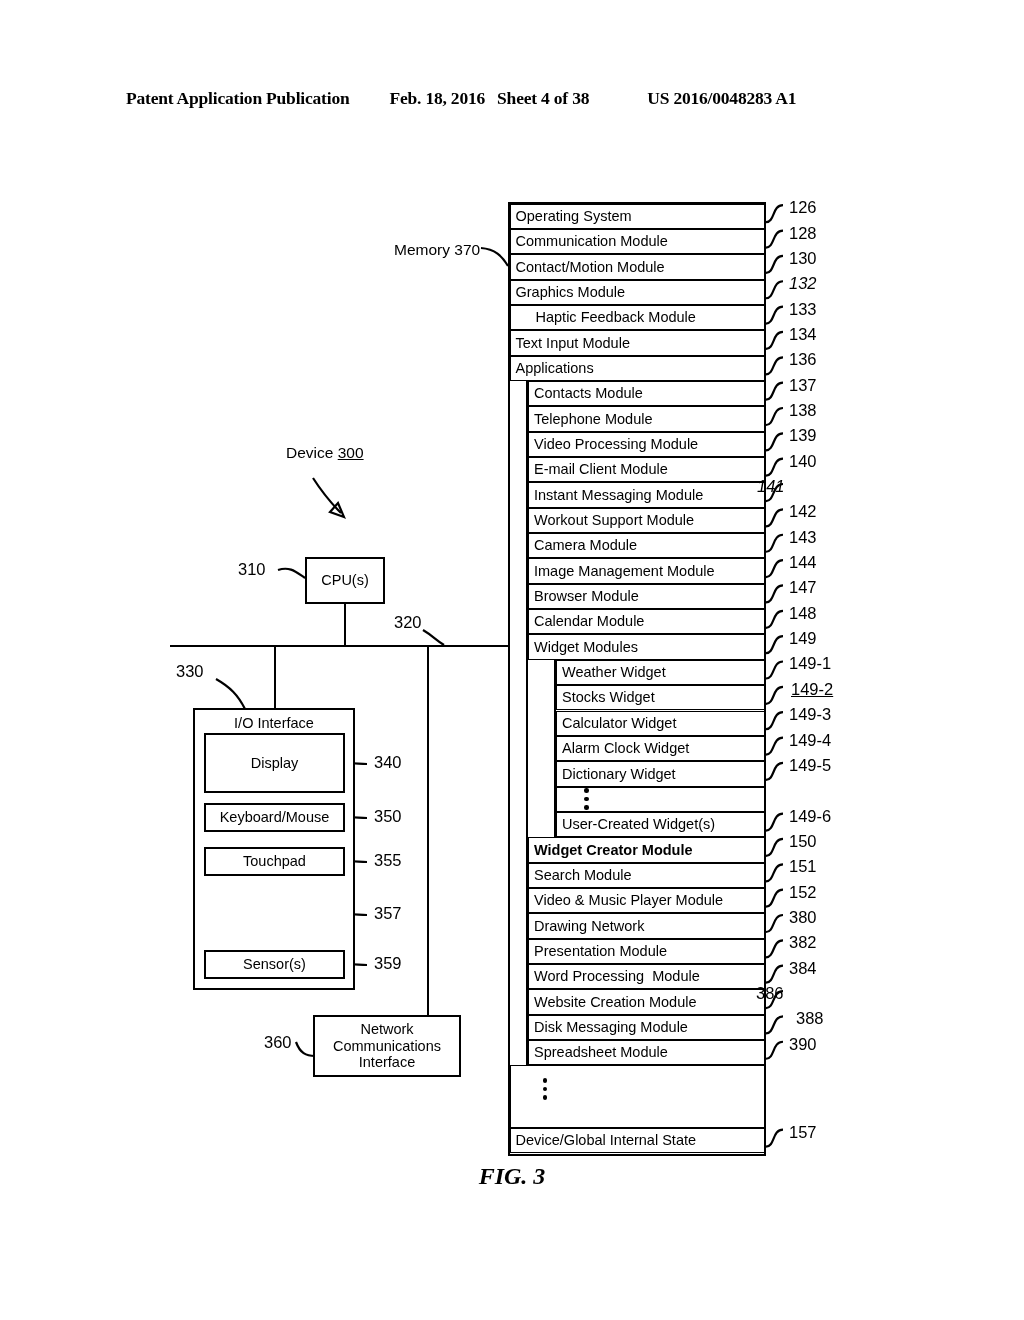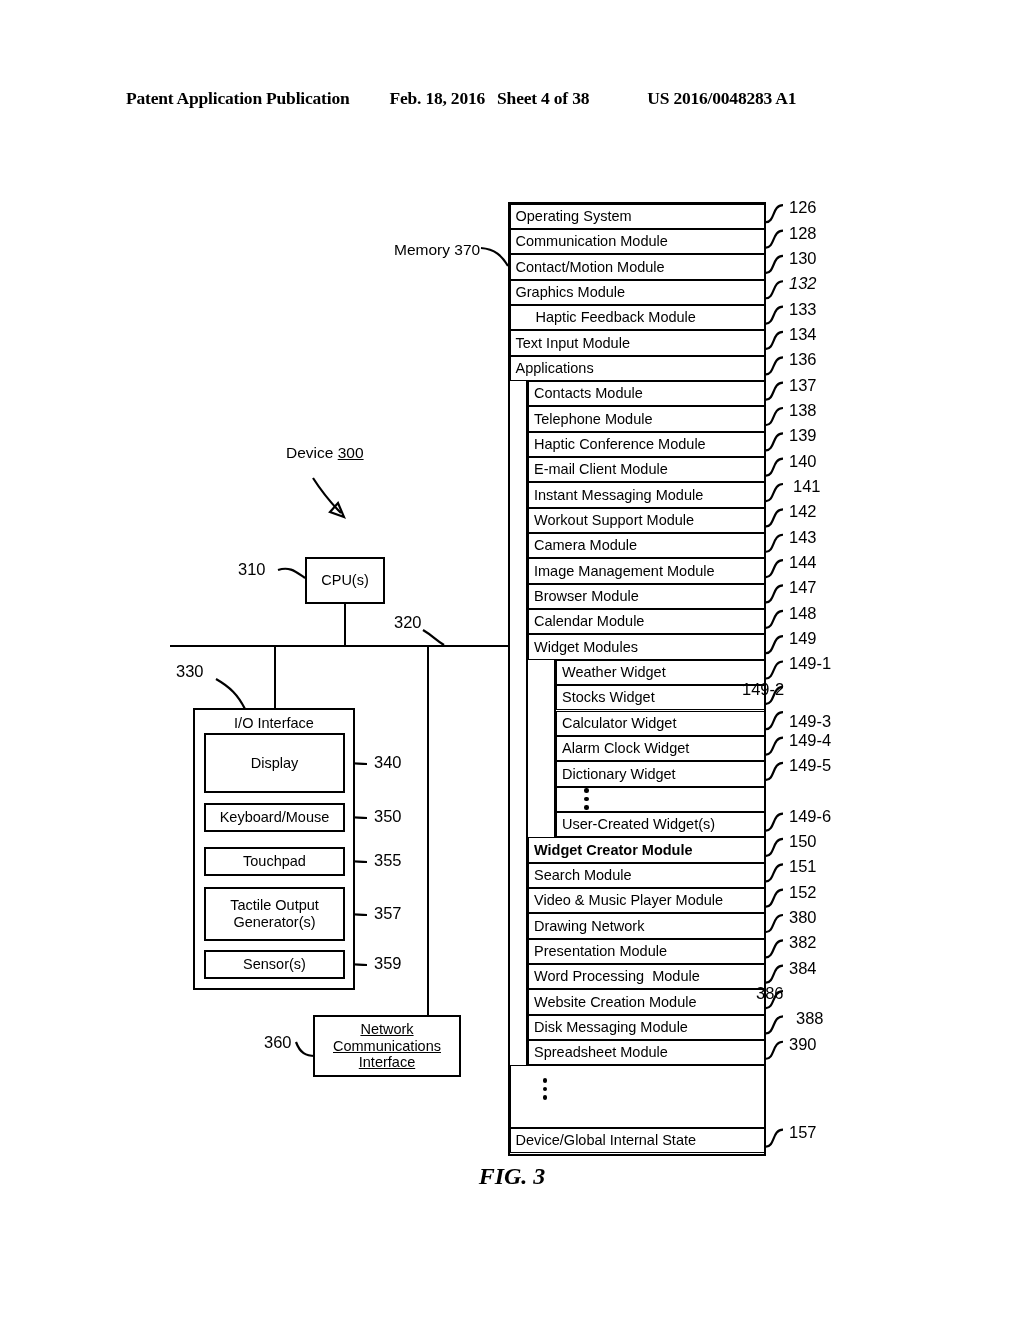--- a/index.html
+++ b/index.html
@@ -216,36 +216,32 @@
 
   <div class="box center" style="left:204px; top:733px; width:141px; height:60px;">
     <span>Display</span>
   </div>
   <div class="box center" style="left:204px; top:803px; width:141px; height:29px;">
     <span>Keyboard/Mouse</span>
   </div>
   <div class="box center" style="left:204px; top:847px; width:141px; height:29px;">
     <span>Touchpad</span>
   </div>
-  <div class="box center" style="left:204px; top:887px; width:141px; height:54px;">
-    <span style="white-space:pre-line;">Tactile Output
-Generator(s)</span>
-  </div>
   <div class="box center" style="left:204px; top:950px; width:141px; height:29px;">
     <span>Sensor(s)</span>
   </div>
 
   <div class="reftext" style="left:374px; top:753px;">340</div>
   <div class="reftext" style="left:374px; top:807px;">350</div>
   <div class="reftext" style="left:374px; top:851px;">355</div>
   <div class="reftext" style="left:374px; top:904px;">357</div>
   <div class="reftext" style="left:374px; top:954px;">359</div>
 
   <div class="reftext" style="left:264px; top:1033px;">360</div>
-  <div class="box center" style="left:313px; top:1015px; width:148px; height:62px; flex-direction:column;text-decoration:underline;">
+  <div class="box center" style="left:313px; top:1015px; width:148px; height:62px; flex-direction:column;">
     <span>Network</span>
     <span>Communications</span>
     <span>Interface</span>
   </div>
 
   <div class="plainlabel" style="left:394px; top:241px;">Memory 370</div>
 
   <div class="box" style="left:508px; top:202px; width:258px; height:954px;"></div>
 
   <div id="mem-rows">
@@ -270,21 +266,21 @@
       <div class="box leftlabel" style="left: 509.5px; top: 355.6px; width: 255.5px; height: 25.35px; border-width: 1.6px;">
         <span style="white-space: pre;">Applications</span>
       </div>
       <div class="box leftlabel" style="left: 528px; top: 380.95px; width: 237px; height: 25.35px; border-width: 1.6px;">
         <span style="white-space: pre;">Contacts Module</span>
       </div>
       <div class="box leftlabel" style="left: 528px; top: 406.3px; width: 237px; height: 25.35px; border-width: 1.6px;">
         <span style="white-space: pre;">Telephone Module</span>
       </div>
       <div class="box leftlabel" style="left: 528px; top: 431.65px; width: 237px; height: 25.35px; border-width: 1.6px;">
-        <span style="white-space: pre;">Haptic Conference Module</span>
+        <span style="white-space: pre;">Video Processing Module</span>
       </div>
       <div class="box leftlabel" style="left: 528px; top: 457px; width: 237px; height: 25.35px; border-width: 1.6px;">
         <span style="white-space: pre;">E-mail Client Module</span>
       </div>
       <div class="box leftlabel" style="left: 528px; top: 482.35px; width: 237px; height: 25.35px; border-width: 1.6px;">
         <span style="white-space: pre;">Instant Messaging Module</span>
       </div>
       <div class="box leftlabel" style="left: 528px; top: 507.7px; width: 237px; height: 25.35px; border-width: 1.6px;">
         <span style="white-space: pre;">Workout Support Module</span>
       </div>
@@ -369,30 +365,30 @@
       <div class="reftext" style="left: 789px; top: 223.525px;">128</div>
       <div class="reftext" style="left: 789px; top: 248.875px;">130</div>
       <div class="reftext" style="left: 789px; top: 274.225px; font-style: italic;">132</div>
       <div class="reftext" style="left: 789px; top: 299.575px;">133</div>
       <div class="reftext" style="left: 789px; top: 324.925px;">134</div>
       <div class="reftext" style="left: 789px; top: 350.275px;">136</div>
       <div class="reftext" style="left: 789px; top: 375.625px;">137</div>
       <div class="reftext" style="left: 789px; top: 400.975px;">138</div>
       <div class="reftext" style="left: 789px; top: 426.325px;">139</div>
       <div class="reftext" style="left: 789px; top: 451.675px;">140</div>
-      <div class="reftext" style="left: 793px; top: 477.025px;">141</div>
+      <div class="reftext" style="left: 757px; top: 477.025px; font-style: italic;">141</div>
       <div class="reftext" style="left: 789px; top: 502.375px;">142</div>
       <div class="reftext" style="left: 789px; top: 527.725px;">143</div>
       <div class="reftext" style="left: 789px; top: 553.075px;">144</div>
       <div class="reftext" style="left: 789px; top: 578.425px;">147</div>
       <div class="reftext" style="left: 789px; top: 603.775px;">148</div>
       <div class="reftext" style="left: 789px; top: 629.125px;">149</div>
       <div class="reftext" style="left: 789px; top: 654.475px;">149-1</div>
-      <div class="reftext" style="left: 742px; top: 679.825px;">149-2</div>
-      <div class="reftext" style="left: 789px; top: 705.175px; margin-top: 7px;">149-3</div>
+      <div class="reftext" style="left: 791px; top: 679.825px; text-decoration: underline;">149-2</div>
+      <div class="reftext" style="left: 789px; top: 705.175px;">149-3</div>
       <div class="reftext" style="left: 789px; top: 730.525px;">149-4</div>
       <div class="reftext" style="left: 789px; top: 755.875px;">149-5</div>
       <div class="reftext" style="left: 789px; top: 806.575px;">149-6</div>
       <div class="reftext" style="left: 789px; top: 831.925px;">150</div>
       <div class="reftext" style="left: 789px; top: 857.275px;">151</div>
       <div class="reftext" style="left: 789px; top: 882.625px;">152</div>
       <div class="reftext" style="left: 789px; top: 907.975px;">380</div>
       <div class="reftext" style="left: 789px; top: 933.325px;">382</div>
       <div class="reftext" style="left: 789px; top: 958.675px;">384</div>
       <div class="reftext" style="left: 756px; top: 984.025px; text-align: center;">386</div>

